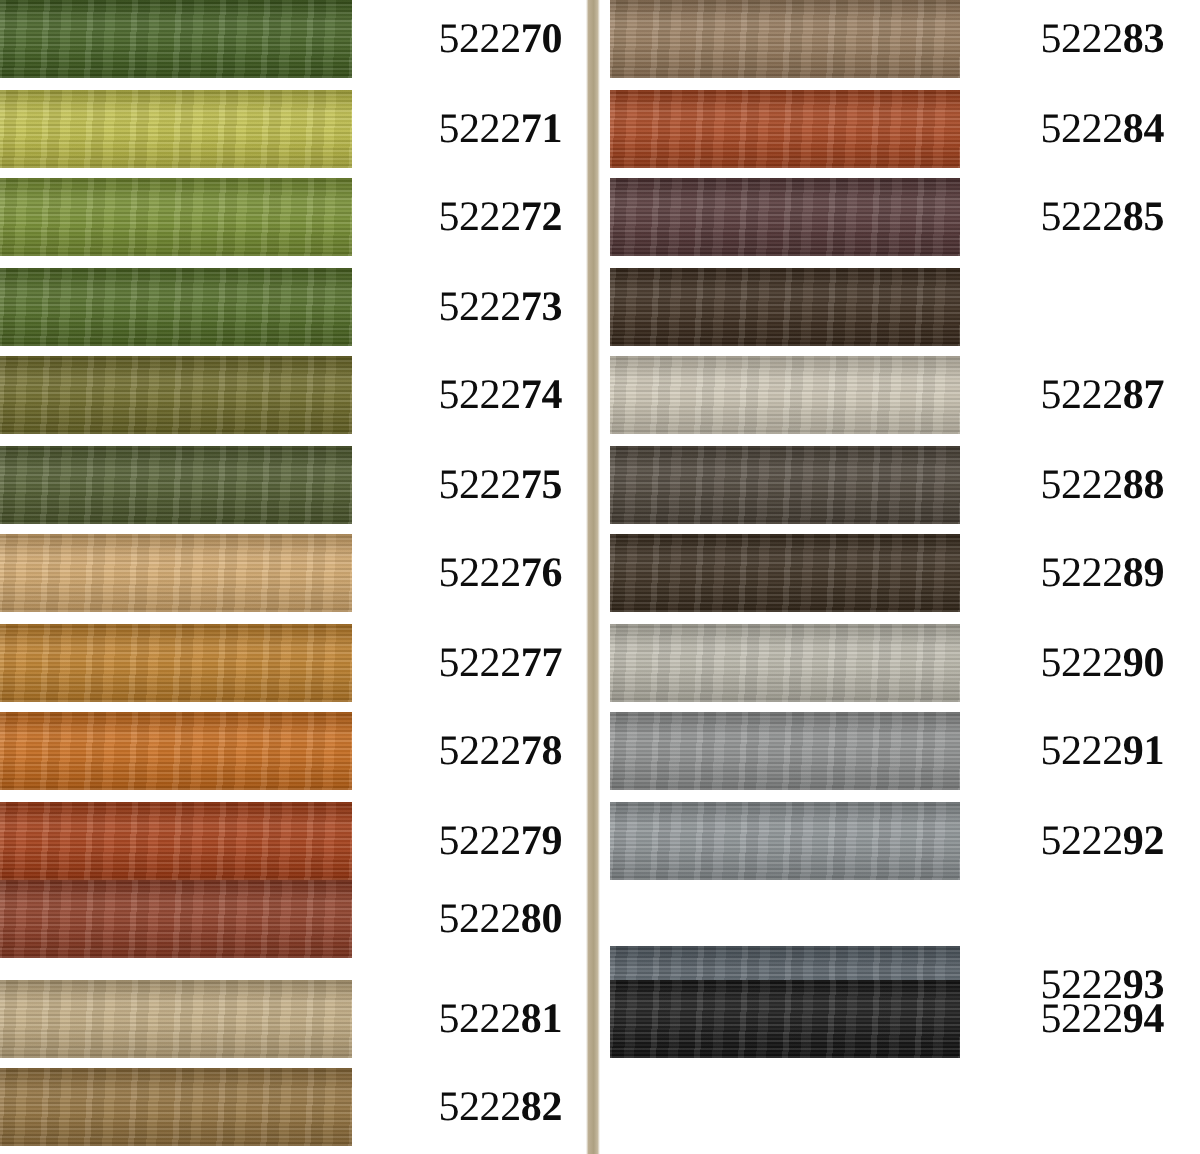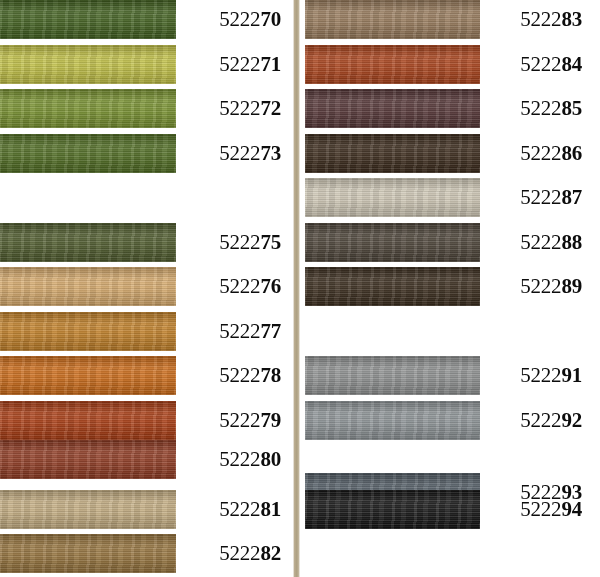--- a/index.html
+++ b/index.html
@@ -139,20 +139,27 @@
         </div>
         <div class="code-label"><span class="code-prefix">5222</span><span class="code-suffix">72</span></div>
       </div>
       <div class="swatch-row" style="top: 133.5px;">
         <div class="swatch" style="background: rgb(79, 107, 34);">
           <div class="fiber"></div>
           <div class="sheen"></div>
         </div>
         <div class="code-label"><span class="code-prefix">5222</span><span class="code-suffix">73</span></div>
       </div>
+      <div class="swatch-row" style="top: 178px;">
+        <div class="swatch" style="background: rgb(110, 106, 38);">
+          <div class="fiber"></div>
+          <div class="sheen"></div>
+        </div>
+        <div class="code-label"><span class="code-prefix">5222</span><span class="code-suffix">74</span></div>
+      </div>
       <div class="swatch-row" style="top: 222.5px;">
         <div class="swatch" style="background: rgb(78, 90, 44);">
           <div class="fiber"></div>
           <div class="sheen"></div>
         </div>
         <div class="code-label"><span class="code-prefix">5222</span><span class="code-suffix">75</span></div>
       </div>
       <div class="swatch-row" style="top: 267px;">
         <div class="swatch" style="background: rgb(213, 169, 108);">
           <div class="fiber"></div>
@@ -226,21 +233,20 @@
           <div class="fiber"></div>
           <div class="sheen"></div>
         </div>
         <div class="code-label"><span class="code-prefix">5222</span><span class="code-suffix">85</span></div>
       </div>
       <div class="swatch-row" style="top: 133.5px;">
         <div class="swatch" style="background: rgb(59, 42, 27);">
           <div class="fiber"></div>
           <div class="sheen"></div>
         </div>
-        <div class="code-label"><span class="code-prefix">5222</span><span class="code-suffix">86</span></div>
       </div>
       <div class="swatch-row" style="top: 178px;">
         <div class="swatch" style="background: rgb(205, 198, 180);">
           <div class="fiber"></div>
           <div class="sheen"></div>
         </div>
         <div class="code-label"><span class="code-prefix">5222</span><span class="code-suffix">87</span></div>
       </div>
       <div class="swatch-row" style="top: 222.5px;">
         <div class="swatch" style="background: rgb(76, 67, 56);">
@@ -249,20 +255,27 @@
         </div>
         <div class="code-label"><span class="code-prefix">5222</span><span class="code-suffix">88</span></div>
       </div>
       <div class="swatch-row" style="top: 267px;">
         <div class="swatch" style="background: rgb(58, 44, 29);">
           <div class="fiber"></div>
           <div class="sheen"></div>
         </div>
         <div class="code-label"><span class="code-prefix">5222</span><span class="code-suffix">89</span></div>
       </div>
+      <div class="swatch-row" style="top: 311.5px;">
+        <div class="swatch" style="background: rgb(188, 185, 172);">
+          <div class="fiber"></div>
+          <div class="sheen"></div>
+        </div>
+        <div class="code-label"><span class="code-prefix">5222</span><span class="code-suffix">90</span></div>
+      </div>
       <div class="swatch-row" style="top: 356px;">
         <div class="swatch" style="background: rgb(142, 144, 144);">
           <div class="fiber"></div>
           <div class="sheen"></div>
         </div>
         <div class="code-label"><span class="code-prefix">5222</span><span class="code-suffix">91</span></div>
       </div>
       <div class="swatch-row" style="top: 400.5px;">
         <div class="swatch" style="background: rgb(141, 147, 150);">
           <div class="fiber"></div>

